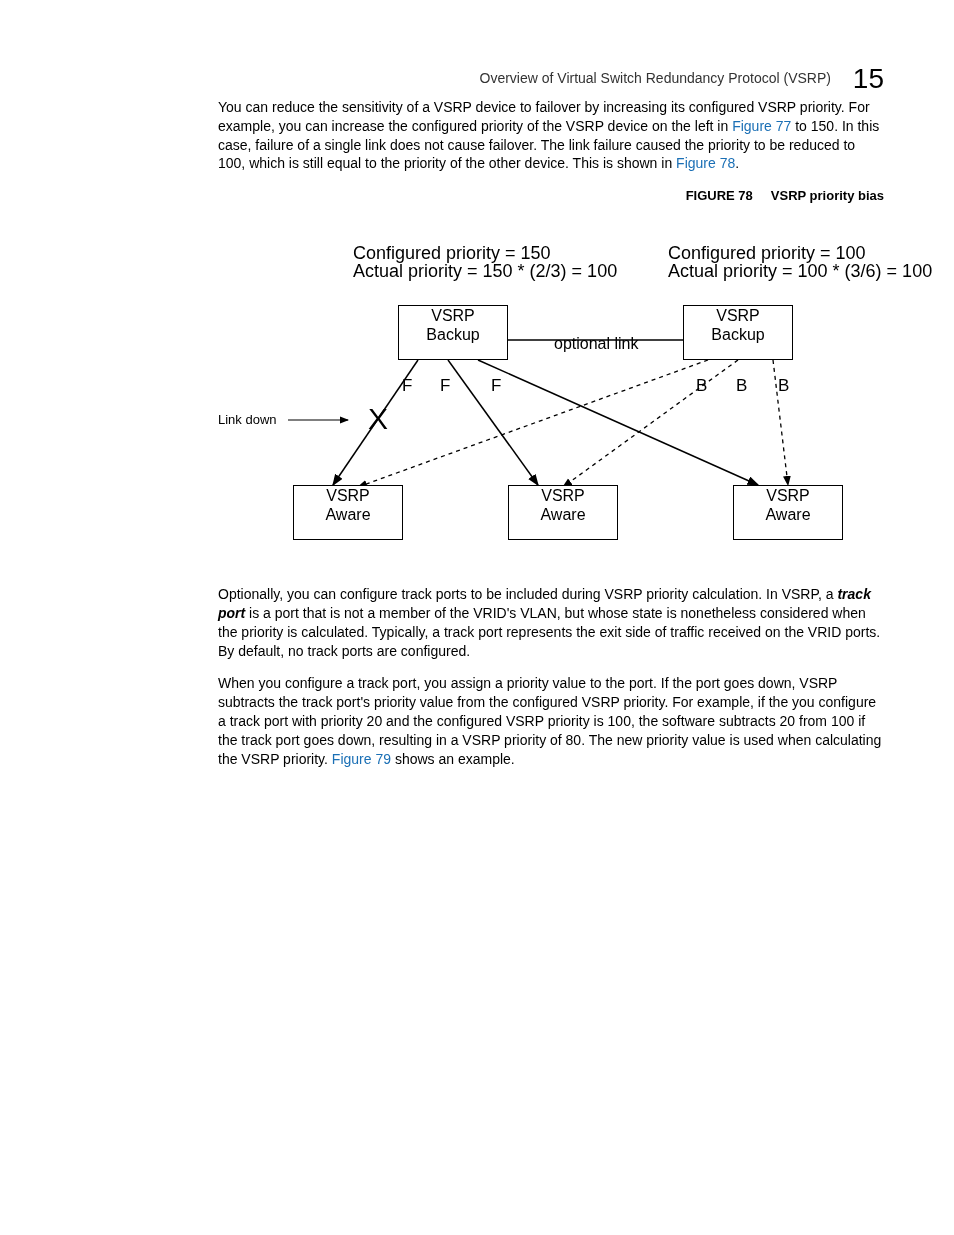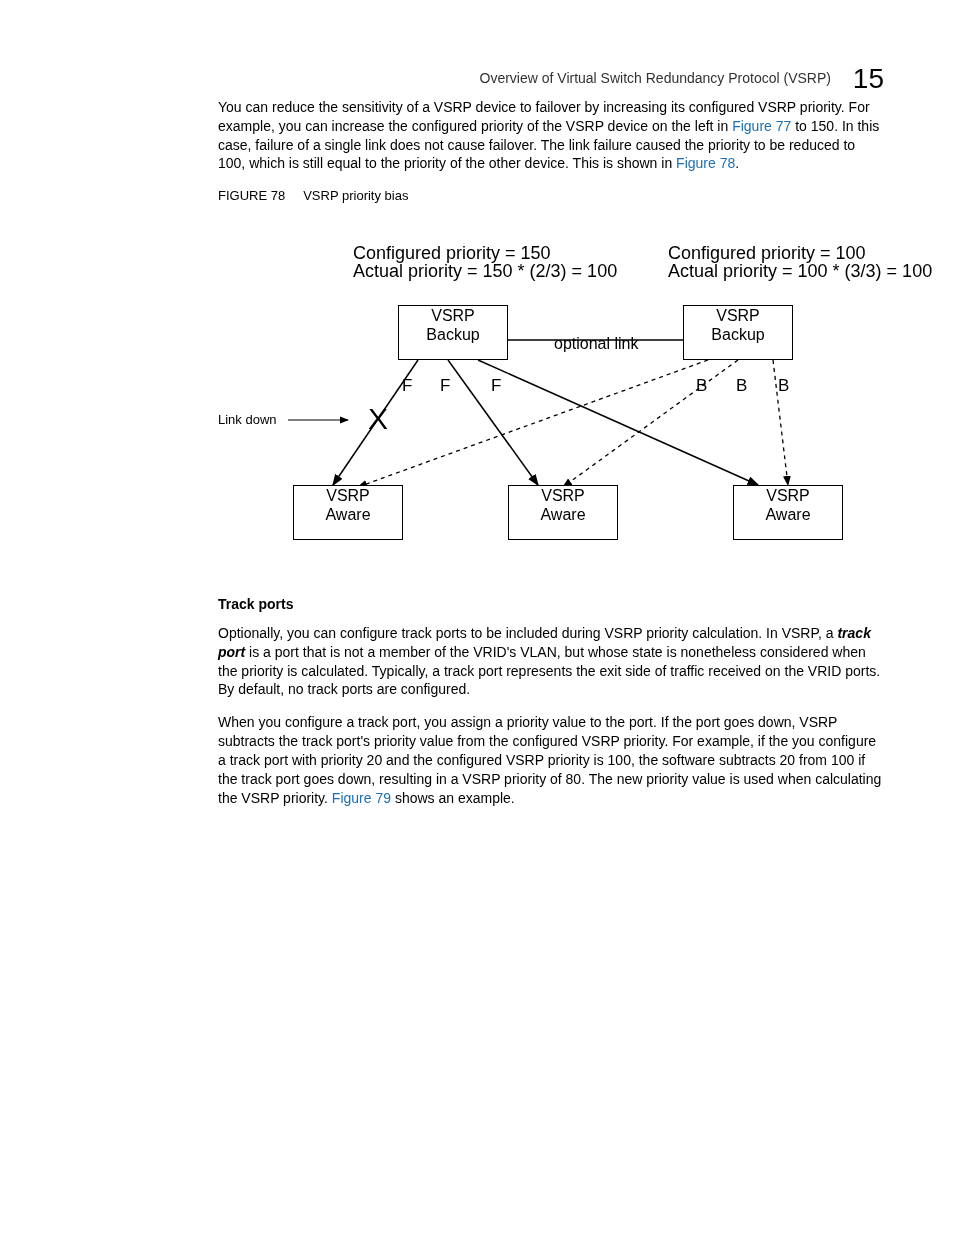--- a/index.html
+++ b/index.html
@@ -34,24 +34,25 @@
   }
   p {
     margin: 0 0 14px 0;
   }
   a.figref {
     color: #1a6fb5;
     text-decoration: none;
     margin-top: 48px;
   }
   .fig-caption {
-    font-weight: normal;
+    font-weight: bold;
     font-size: 13px;
     margin-top: 4px;
     margin-bottom: 20px;
+    text-align: right;
   }
   .fig-caption .fignum {
     margin-right: 18px;
   }
   .subhead {
     font-weight: bold;
     font-size: 14px;
     margin-top: 20px;
     margin-bottom: 10px;
   }
@@ -126,21 +127,21 @@
       <line x1="520" y1="135" x2="345" y2="262" stroke="#000" stroke-width="1.3" stroke-dasharray="4,4" marker-end="url(#arrow)"></line>
       <line x1="555" y1="135" x2="570" y2="260" stroke="#000" stroke-width="1.3" stroke-dasharray="4,4" marker-end="url(#arrow)"></line>
 
       <line x1="70" y1="195" x2="130" y2="195" stroke="#000" stroke-width="1.2" marker-end="url(#arrow)"></line>
     </svg>
 
     <div class="dlabel" style="left:135px; top:16px;">Configured priority = 150</div>
     <div class="dlabel" style="left:135px; top:34px;">Actual priority = 150 * (2/3) = 100</div>
 
     <div class="dlabel" style="left:450px; top:16px;">Configured priority = 100</div>
-    <div class="dlabel" style="left:450px; top:34px;">Actual priority = 100 * (3/3) = 100</div>
+    <div class="dlabel" style="left:450px; top:34px;">Actual priority = 100 * (3/6) = 100</div>
 
     <div class="dbox" style="left:180px; top:80px; width:110px; height:55px;">
       <span>VSRP</span><br>
       <span>Backup</span>
     </div>
 
     <div class="dbox" style="left:465px; top:80px; width:110px; height:55px;">
       <span>VSRP</span><br>
       <span>Backup</span>
     </div>
@@ -166,21 +167,20 @@
     <div class="dbox" style="left:290px; top:260px; width:110px; height:55px;">
       <span>VSRP</span><br>
       <span>Aware</span>
     </div>
     <div class="dbox" style="left:515px; top:260px; width:110px; height:55px;">
       <span>VSRP</span><br>
       <span>Aware</span>
     </div>
   </div>
 
-  <div class="subhead">Track ports</div>
 
   <p>
     <span>Optionally, you can configure track ports to be included during VSRP priority calculation.  In VSRP, a </span><span class="bolditalic">track port</span><span> is a port that is not a member of the VRID's VLAN, but whose state is nonetheless considered when the priority is calculated.  Typically, a track port represents the exit side of traffic received on the VRID ports.  By default, no track ports are configured.</span>
   </p>
 
   <p>
     <span>When you configure a track port, you assign a priority value to the port. If the port goes down, VSRP subtracts the track port's priority value from the configured VSRP priority. For example, if the you configure a track port with priority 20 and the configured VSRP priority is 100, the software subtracts 20 from 100 if the track port goes down, resulting in a VSRP priority of 80. The new priority value is used when calculating the VSRP priority. </span><a href="#" class="figref">Figure 79</a><span> shows an example.</span>
   </p>
 
 </div>

